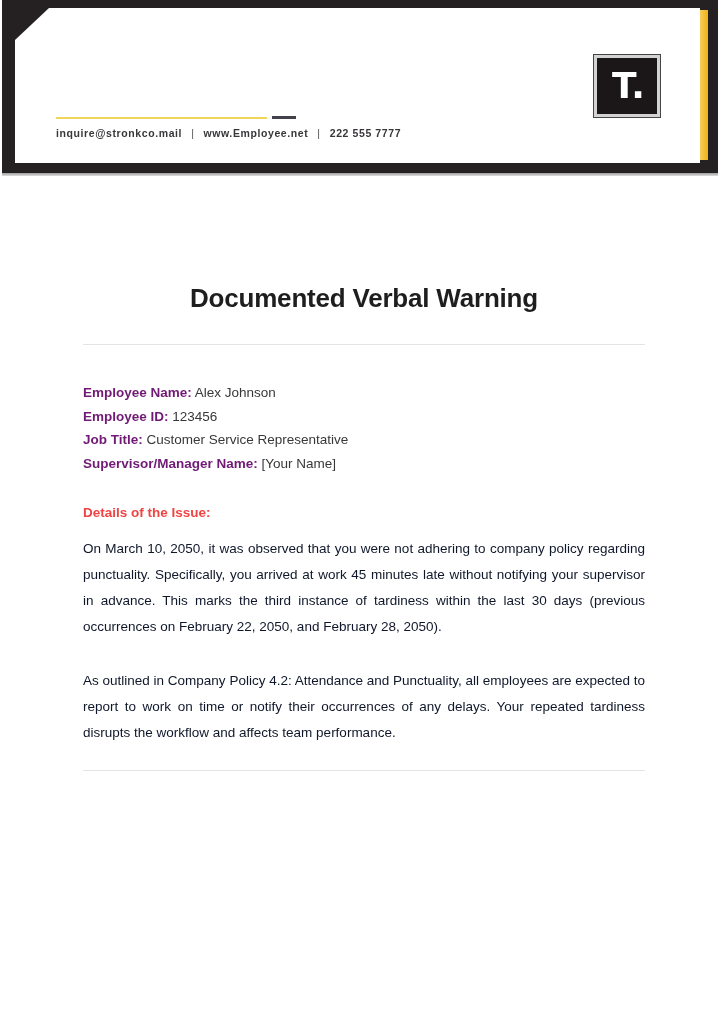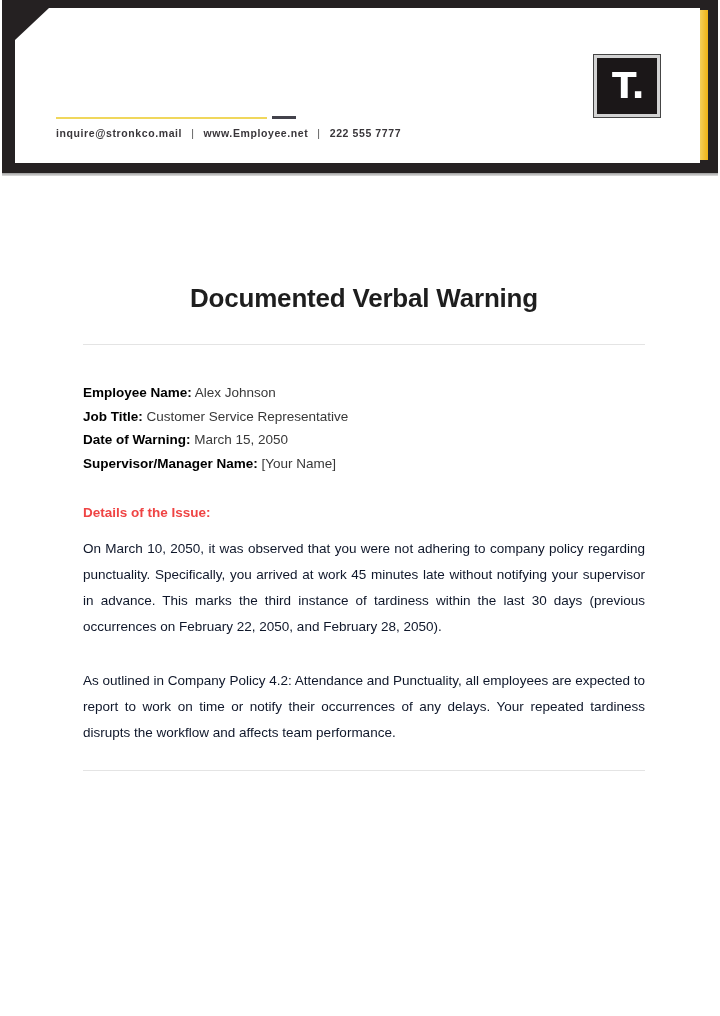--- a/index.html
+++ b/index.html
@@ -69,21 +69,21 @@
     text-align: center;
     font-size: 26px; line-height: 34px; font-weight: 700;
     letter-spacing: -0.2px; color: #1e1e1e;
   }
   .divider {
     border: none; border-top: 1px solid #e4e4e4;
     margin-top: 29px;
   }
   .info-list { margin-top: 36px; }
   .info-row { font-size: 13.5px; line-height: 23.5px; color: #383838; }
-  .info-row .lbl { font-weight: 700; color: #000000; }
+  .info-row .lbl { font-weight: 700; color: #701a75; }
   .section-heading {
     margin-top: 29px;
     font-size: 13.5px; line-height: 18px; font-weight: 700; color: #ef4444;
   }
   .para {
     margin-top: 14px;
     font-size: 13.5px; line-height: 26px; color: #0f172a;
     text-align: justify;
   }
   .para + .para { margin-top: 28px; }
@@ -113,26 +113,26 @@
   <h1 class="doc-title">Documented Verbal Warning</h1>
 
   <hr class="divider">
 
   <div class="info-list">
     <div class="info-row">
       <span class="lbl">Employee Name:</span>
       <span class="val">Alex Johnson</span>
     </div>
     <div class="info-row">
+      <span class="lbl">Employee ID:</span>
+      <span class="val">123456</span>
+    </div>
+    <div class="info-row">
       <span class="lbl">Job Title:</span>
       <span class="val">Customer Service Representative</span>
-    </div>
-    <div class="info-row">
-      <span class="lbl">Date of Warning:</span>
-      <span class="val">March 15, 2050</span>
     </div>
     <div class="info-row">
       <span class="lbl">Supervisor/Manager Name:</span>
       <span class="val">[Your Name]</span>
     </div>
   </div>
 
   <div class="section-heading">Details of the Issue:</div>
 
   <p class="para">On March 10, 2050, it was observed that you were not adhering to company policy regarding punctuality. Specifically, you arrived at work 45 minutes late without notifying your supervisor in advance. This marks the third instance of tardiness within the last 30 days (previous occurrences on February 22, 2050, and February 28, 2050).</p>

